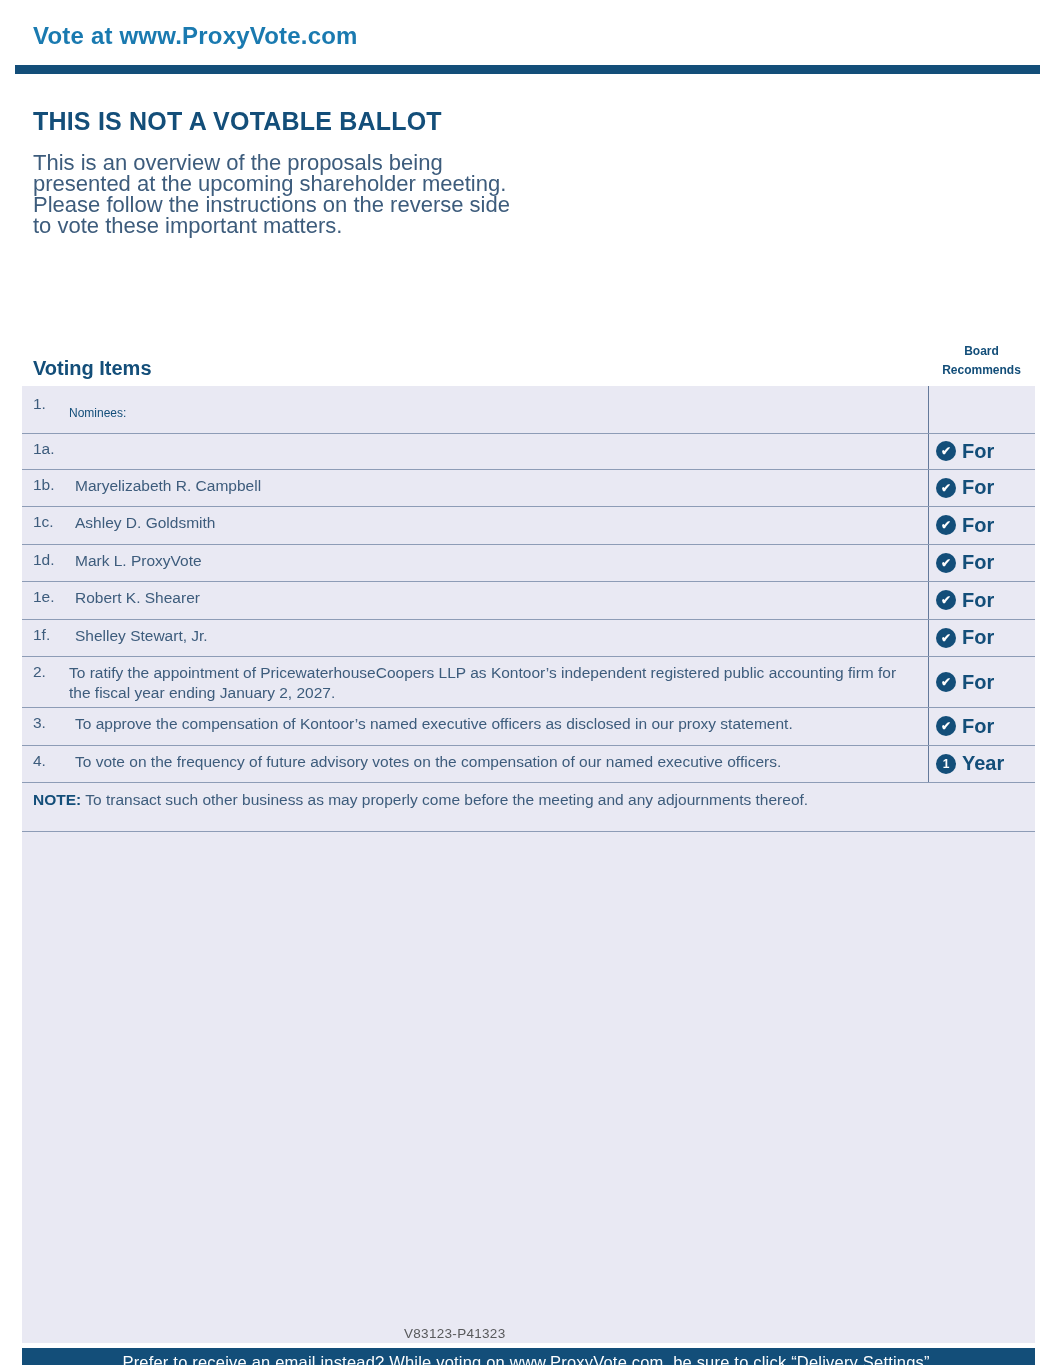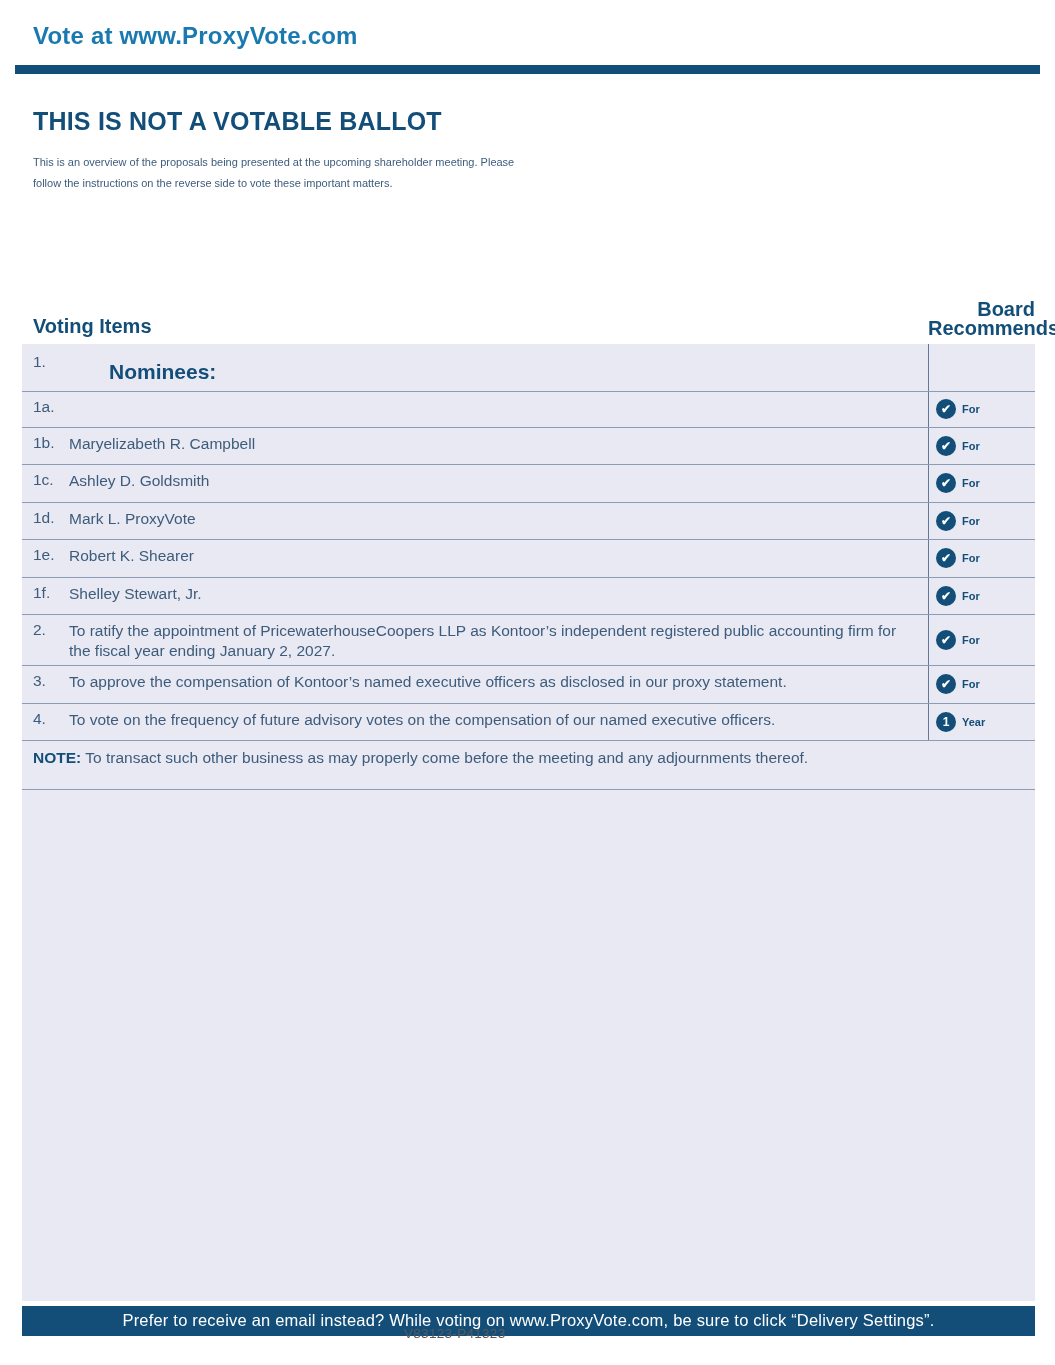--- a/index.html
+++ b/index.html
@@ -25,54 +25,54 @@
   .top-bar{
     margin:15px 15px 0 15px;height:9px;background:var(--navy);
   }
   .page-title{
     margin:33px 0 0 33px;
     font-size:25px;font-weight:bold;color:var(--navy);
     letter-spacing:0.2px;
   }
   .intro{
     margin:16px 0 0 33px;width:492px;
-    font-size:11px;line-height:21px;color:var(--slate);
+    font-size:22px;line-height:21px;color:var(--slate);
   }
   .table-wrap{margin:0 20px 0 22px;width:1013px;}
   .thead{
     display:flex;align-items:flex-end;
     margin-top:106px;padding-bottom:6px;
   }
   .thead-left{
     flex:1;padding-left:11px;
     font-size:20px;font-weight:bold;color:var(--navy);
   }
   .thead-right{
-    width:107px;text-align:right;
-    font-size:20px;font-weight:bold;color:var(--navy);line-height:19px;
+    width:107px;text-align:center;
+    font-size:12px;font-weight:bold;color:var(--navy);line-height:19px;
   }
   .ballot-table{background:var(--lavender);}
   .row{display:flex;align-items:stretch;}
   .row.bordered{border-top:1px solid var(--sep);}
   .cell-main{flex:1;display:flex;padding:6px 8px 5px 11px;}
   .num{width:36px;flex-shrink:0;font-size:15.5px;color:var(--slate);}
   .rtext{flex:1;font-size:15.5px;line-height:19.5px;color:var(--slate);}
-  .sub-label{font-weight:bold;color:var(--navy);margin-top:9px;font-size:21px;margin-left:40px;}
+  .sub-label{font-weight:normal;color:var(--navy);margin-top:9px;font-size:12px;}
   .row1 .cell-main{padding-top:9px;padding-bottom:9px;}
-  .name-row .cell-main{padding-top:6px;padding-bottom:11px;}
+  .name-row .cell-main{padding-top:6px;padding-bottom:11px;gap:6px;}
   .cell-rec{
     width:107px;flex-shrink:0;border-left:1px solid var(--vline);
     display:flex;align-items:center;gap:6px;padding-left:7px;
   }
   .circle{
     width:20px;height:20px;border-radius:50%;background:var(--navy);
     color:#ffffff;display:flex;align-items:center;justify-content:center;
     font-size:12px;font-weight:bold;flex-shrink:0;line-height:1;
   }
-  .rec-label{font-size:11px;font-weight:bold;color:var(--navy);}
+  .rec-label{font-size:20px;font-weight:bold;color:var(--navy);}
   .note-row{border-top:1px solid var(--sep);border-bottom:1px solid var(--sep);}
   .note-row .cell-main{padding-top:7px;padding-bottom:21px;}
   .note-label{font-weight:bold;color:var(--navy);}
   .filler{height:511px;background:var(--lavender);}
   .bottom-bar{
     margin:5px 20px 0 22px;height:30px;background:var(--navy);
     display:flex;align-items:center;justify-content:center;
   }
   .bottom-bar-text{color:#ffffff;font-size:16.5px;letter-spacing:0.2px;}
   .doc-code{

